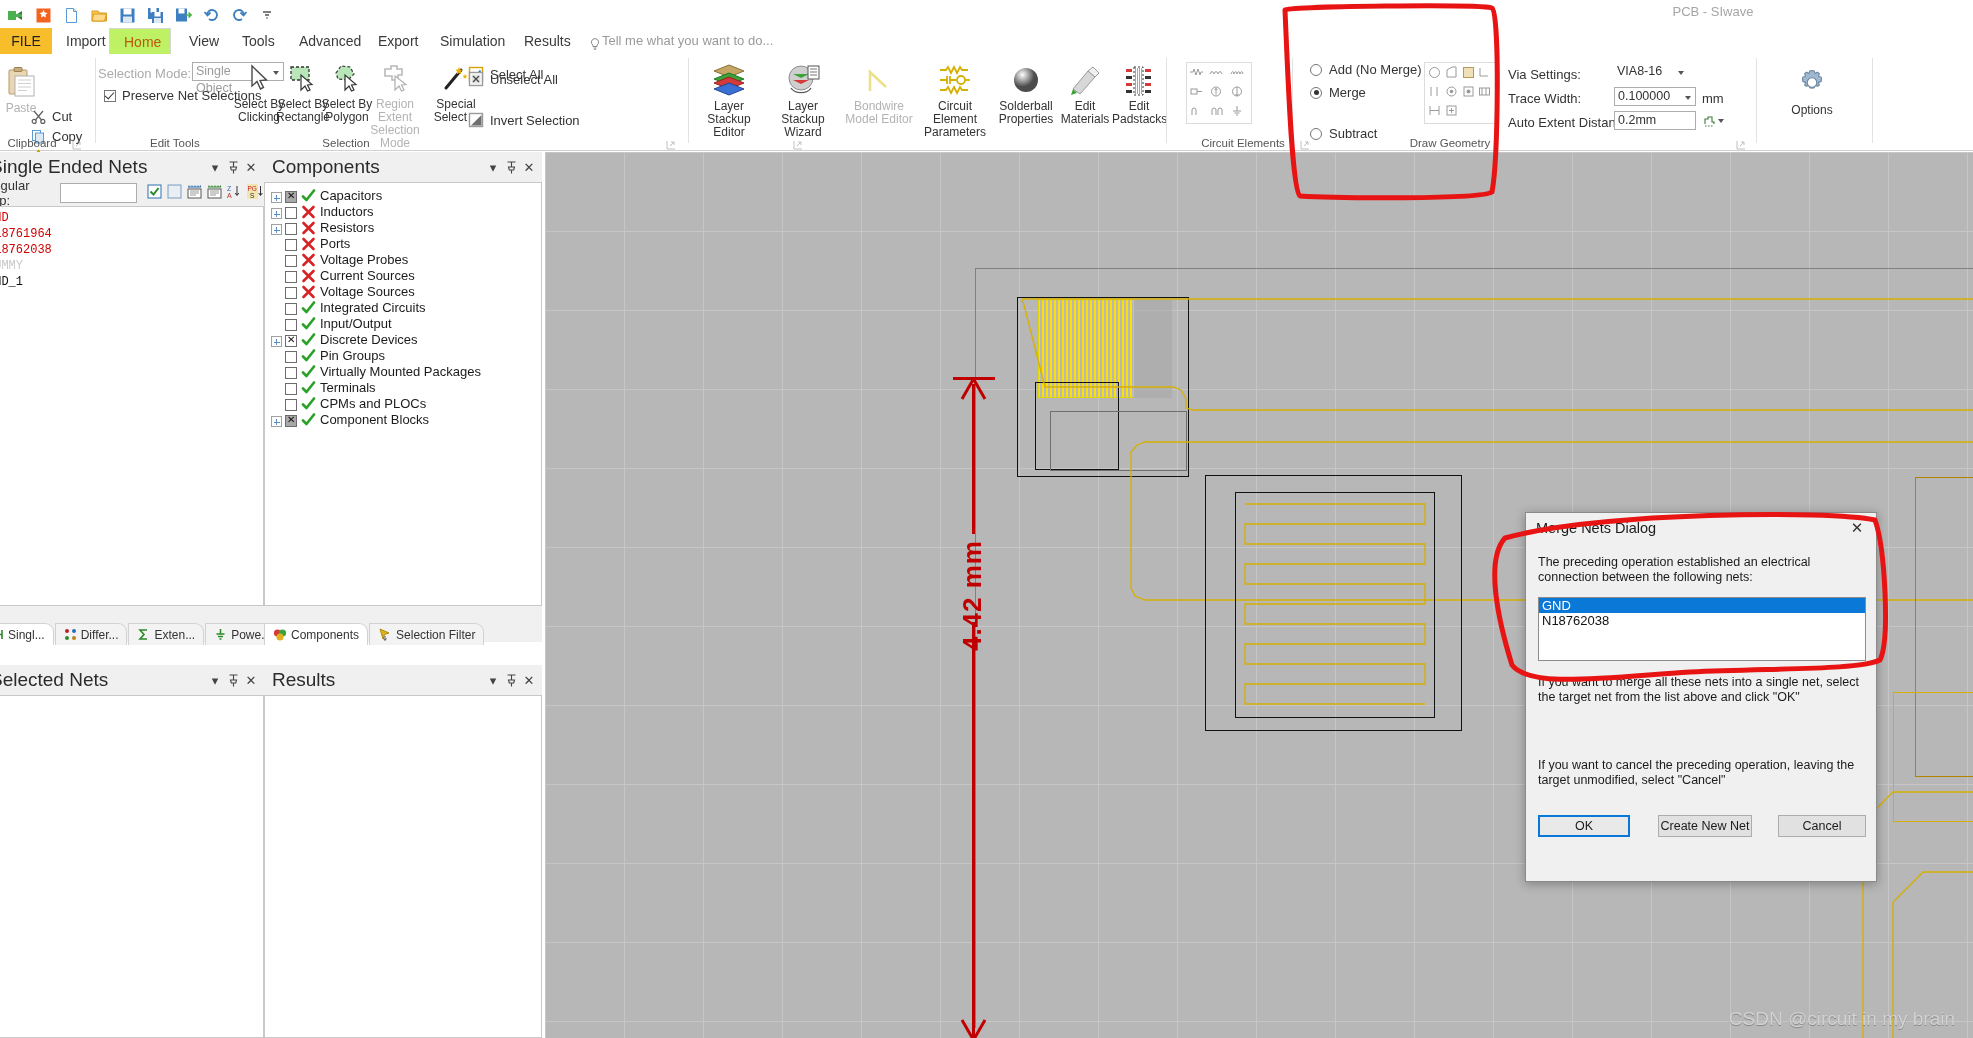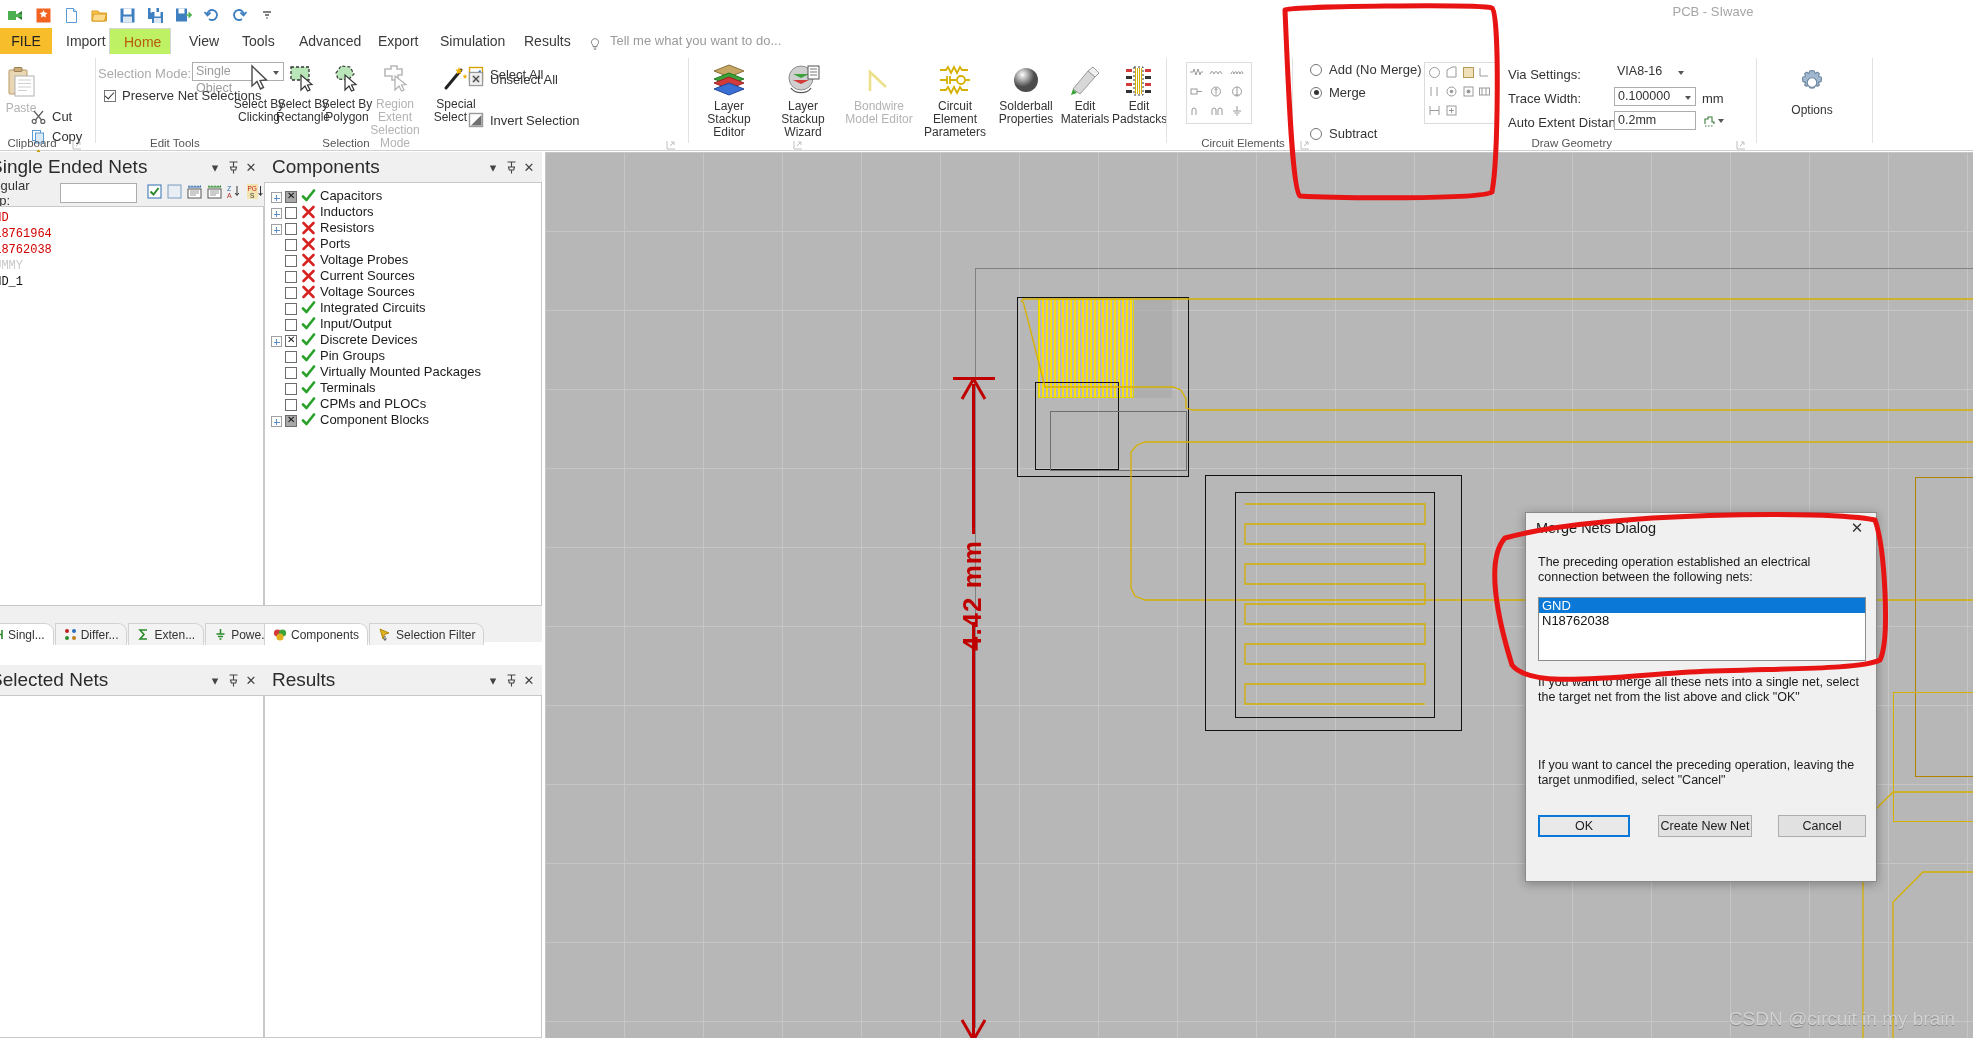--- a/index.html
+++ b/index.html
@@ -16,21 +16,21 @@
   .titlebar{position:absolute;left:0;top:0;width:1973px;height:28px;background:#ffffff;}
   .qat{position:absolute;left:0;top:2px;height:26px;display:flex;align-items:center;gap:6px;padding-left:4px;}
   .qat .qbtn{width:22px;height:22px;display:flex;align-items:center;justify-content:center;cursor:pointer;}
   .apptitle{position:absolute;right:0;top:4px;width:520px;text-align:center;color:#a6a6a6;font-size:13px;}
 
   
   .tabstrip{position:absolute;left:0;top:28px;width:1973px;height:26px;background:#ffffff;border-bottom:1px solid #d6d6d6;}
   .tab{position:absolute;top:0;height:26px;line-height:26px;padding:0 14px;font-size:14px;color:#3a3a3a;cursor:pointer;white-space:nowrap;}
   .tab.file{background:#f7bd2b;color:#222;font-weight:normal;left:0;width:52px;padding:0;text-align:center;}
   .tab.active{background:#bef264;border:1px solid #d6d6d6;border-bottom:1px solid #ffffff;color:#b8590c;box-sizing:border-box;height:27px;}
-  .searchbox{position:absolute;left:588px;top:0;height:26px;line-height:26px;color:#9a9a9a;font-size:13px;display:flex;align-items:center;gap:8px;}
+  .searchbox{position:absolute;left:588px;top:0;height:26px;line-height:26px;color:#9a9a9a;font-size:13px;display:flex;align-items:center;}
   .bulb{width:14px;height:14px;display:inline-block;}
 
   
   .ribbon{position:absolute;left:0;top:54px;width:1973px;height:96px;background:#ffffff;border-bottom:1px solid #d0d0d0;}
   .rgroup{position:absolute;top:0;height:96px;box-sizing:border-box;}
   .rgroup .glabel{position:absolute;bottom:1px;left:0;width:100%;text-align:center;font-size:11.5px;color:#555;}
   .gsep{position:absolute;top:4px;width:1px;height:85px;background:#e2e2e2;}
 
   .bigbtn{position:absolute;width:72px;text-align:center;cursor:pointer;}
   .bigbtn .ico{height:40px;display:flex;align-items:center;justify-content:center;margin-top:2px;}
@@ -593,21 +593,21 @@
       <div class="lblctl" style="left:212px;top:61px;">Auto Extent Distance:</div>
       <div class="txtin" style="left:318px;top:57px;width:82px;">0.2mm</div>
       <div style="position:absolute;left:405px;top:57px;width:26px;height:20px;display:flex;align-items:center;gap:2px;">
         <svg width="15" height="15" viewBox="0 0 15 15">
             <path d="M4 10V5h3V3h4v5h2v2" fill="none" stroke="#3a7a3a" stroke-width="1.1"></path>
             <path d="M4 12h1.5M7 12h1.5M10 12h1.5" stroke="#3a7a3a" stroke-width="1.1"></path>
           </svg>
         <span style="border-left:3px solid transparent;border-right:3px solid transparent;border-top:4px solid #555;"></span>
       </div>
 
-      <div class="glabel" style="left:0;width:300px;text-align:right;padding-left:16px;">Draw Geometry</div>
+      <div class="glabel" style="left:0;width:300px;text-align:center;padding-left:4px;">Draw Geometry</div>
       <div class="dlgLauncher" style="left:440px;bottom:2px;">
         <svg width="10" height="10" viewBox="0 0 10 10">
             <path d="M1 1v8h8" stroke="#8a8a8a" fill="none"></path>
             <path d="M4 6 L8 2 M8 2h-3 M8 2v3" stroke="#8a8a8a" fill="none"></path>
           </svg>
       </div>
     </div>
     <div class="gsep" style="left:1756px;"></div>
 
     <div class="rgroup" style="left:1758px;width:110px;">

